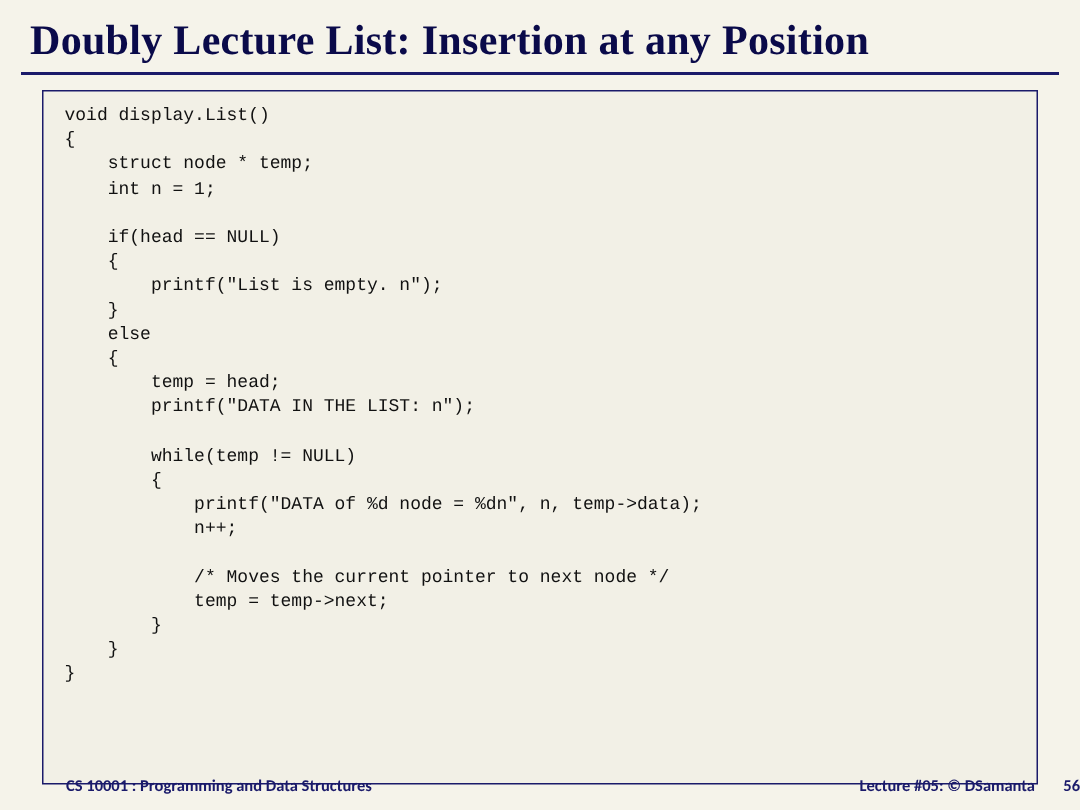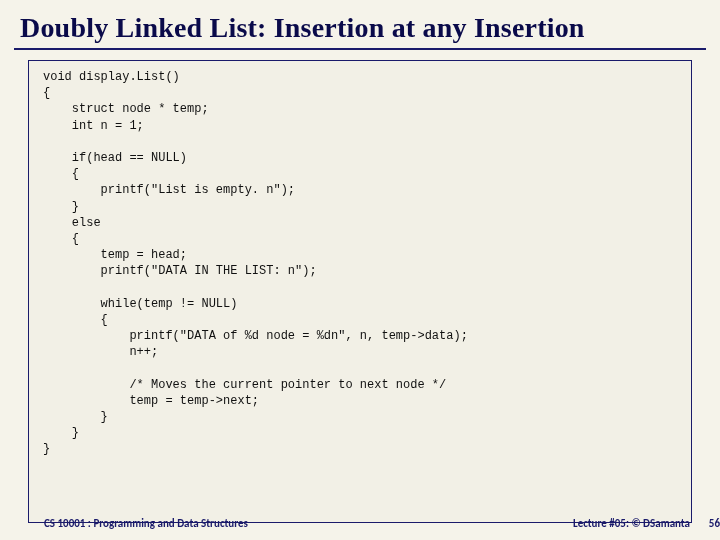--- a/index.html
+++ b/index.html
@@ -58,21 +58,21 @@
   }
   .footer-left  { position: absolute; left: 30px;  bottom: 0; padding-left: 14px; }
   .footer-center{ position: absolute; left: 0; right: 0; text-align: right; bottom: 0; }
   .footer-right { position: absolute; right: 30px; bottom: 0; }
 </style>
 </head>
 <body>
 
 <div class="slide">
 
-  <div class="title">Doubly Linked List: Insertion at any Insertion</div>
+  <div class="title">Doubly Lecture List: Insertion at any Position</div>
   <div class="title-underline"></div>
 
   <div class="code-box">
     <pre class="code">void display.List()
 {
     struct node * temp;
     int n = 1;
 
     if(head == NULL)
     {

